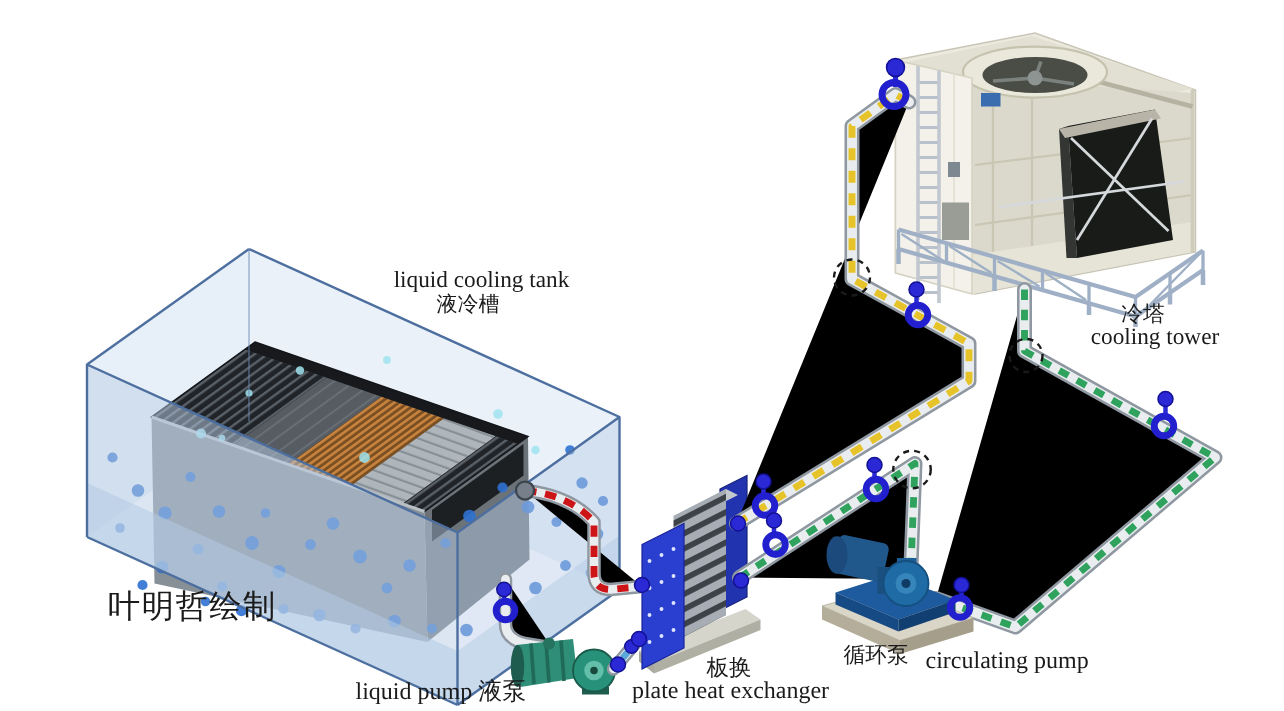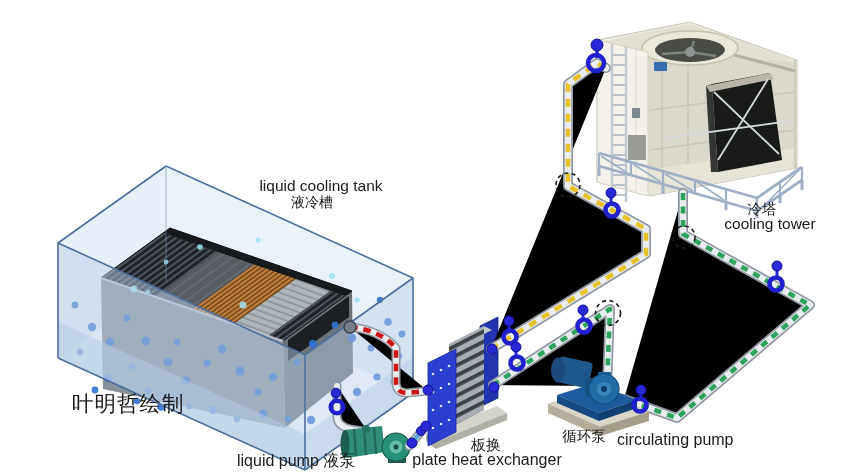--- a/index.html
+++ b/index.html
@@ -1,17 +1,17 @@
 <!DOCTYPE html>
 <html><head>
 <meta charset="utf-8">
 <style>
   html,body{margin:0;padding:0;background:#ffffff;}
   .canvas{position:relative;width:856px;height:474px;background:#fff;overflow:hidden;
-          font-family:Liberation Sans, sans-serif;}
+          font-family:Liberation Serif, serif;}
   svg{position:absolute;left:0;top:0;}
   text{fill:#1a1a1a;}
   .pipe-outer{fill:none;stroke:#8f97a0;stroke-width:10;stroke-linejoin:round;stroke-linecap:round;}
   .pipe-inner{fill:none;stroke:#e9edf0;stroke-width:6.6;stroke-linejoin:round;stroke-linecap:round;}
   .pipe-outer.thin{stroke-width:9;}
   .pipe-inner.thin{stroke-width:5.8;}
   .dash{fill:none;stroke-width:4.6;stroke-linejoin:round;}
   .valve-ring{fill:none;stroke:#221fce;stroke-width:4.6;}
   .valve-ball{fill:#2b29d6;stroke:#121095;stroke-width:1;}
   .flange{fill:#2b29d6;stroke:#121095;stroke-width:1;}

